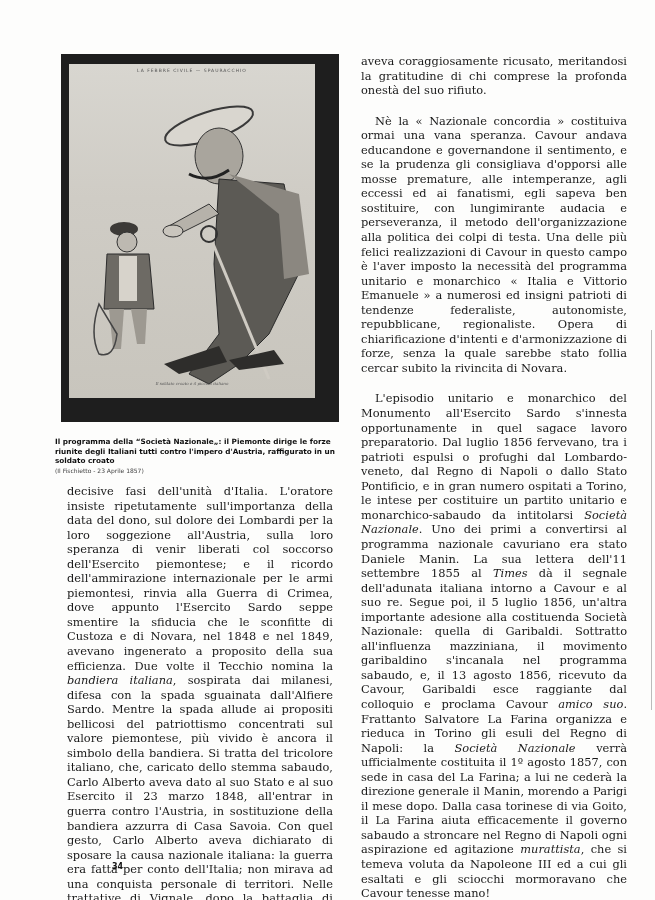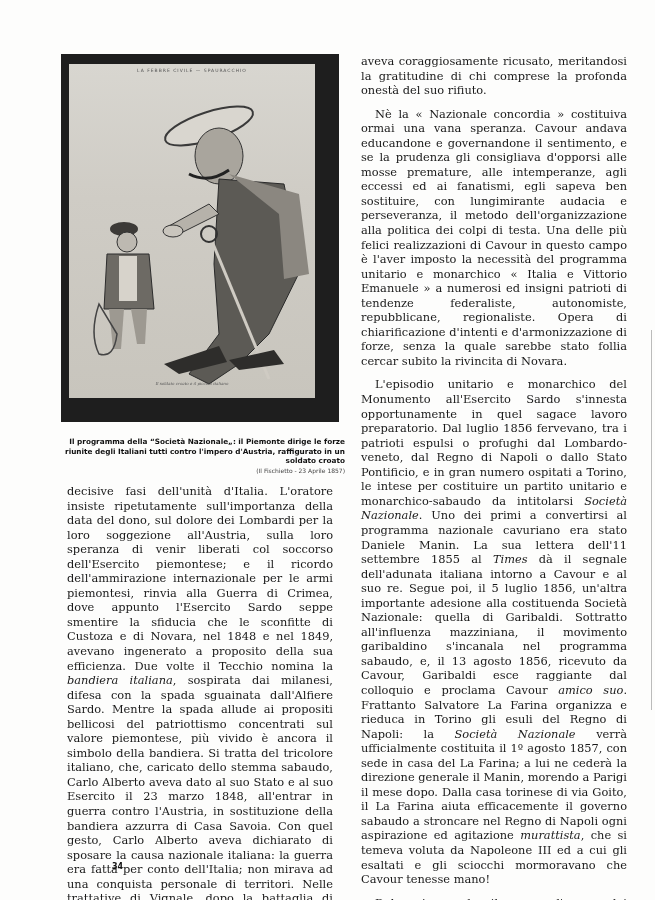--- a/index.html
+++ b/index.html
@@ -8,27 +8,27 @@
   .page { position:absolute; left:0; top:0; width:655px; height:900px; background:#fdfdfc; }
   .figure { position:absolute; left:61px; top:54px; width:278px; height:368px;
             background:#1e1e1e; }
   .figure .sheet { position:absolute; left:8px; top:10px; width:246px; height:334px;
             background:linear-gradient(180deg,#d8d6d0 0%,#cfccc5 40%,#c8c5bd 100%); }
   .figure .sheet-title { position:absolute; left:0; right:0; top:4px; text-align:center;
             font-family:"DejaVu Sans", sans-serif; font-size:4.5px; color:#555; letter-spacing:1px; }
   .figure .sheet-caption { position:absolute; left:0; right:0; bottom:12px; text-align:center;
             font-family:"DejaVu Serif", serif; font-size:4px; font-style:italic; color:#555; }
   .figure svg { position:absolute; left:0; top:0; }
-  .caption { position:absolute; left:55px; top:437px; width:290px; text-align:right;
+  .caption { position:absolute; left:55px; top:437px; width:290px; text-align:left;
              font-family:"DejaVu Sans", "Liberation Sans", sans-serif; }
   .caption .cap-main { font-size:7.3px; font-weight:bold; line-height:9.5px; color:#111; }
   .caption .cap-src { font-size:6px; color:#444; line-height:9px; }
   .col { position:absolute; font-size:11.4px; line-height:14.55px; text-align:justify; }
   .col p { margin:0; }
-  .col p.indent { text-indent:14px; margin-top:9px; }
+  .col p.indent { text-indent:14px; margin-top:16px; }
   .col-left { left:67px; top:484px; width:266px; }
   .col-right { left:361px; top:54px; width:266px; }
   .pagenum { position:absolute; left:68px; top:862px; font-family:"DejaVu Sans", sans-serif;
              font-weight:bold; font-size:8px; color:#111;margin-left:44px; }
   .margin-line { position:absolute; left:651px; top:330px; width:1px; height:380px; background:#bbb; }
   i { font-style:italic; }
 </style>
 </head>
 <body>
 

